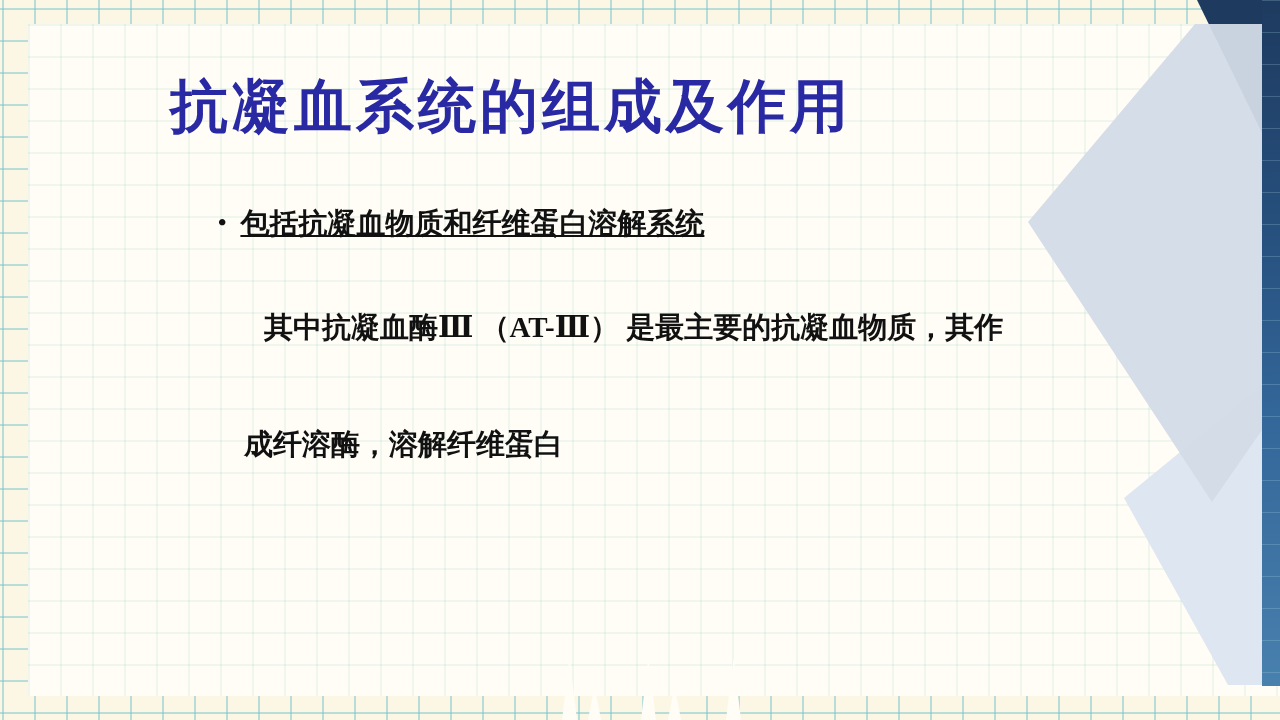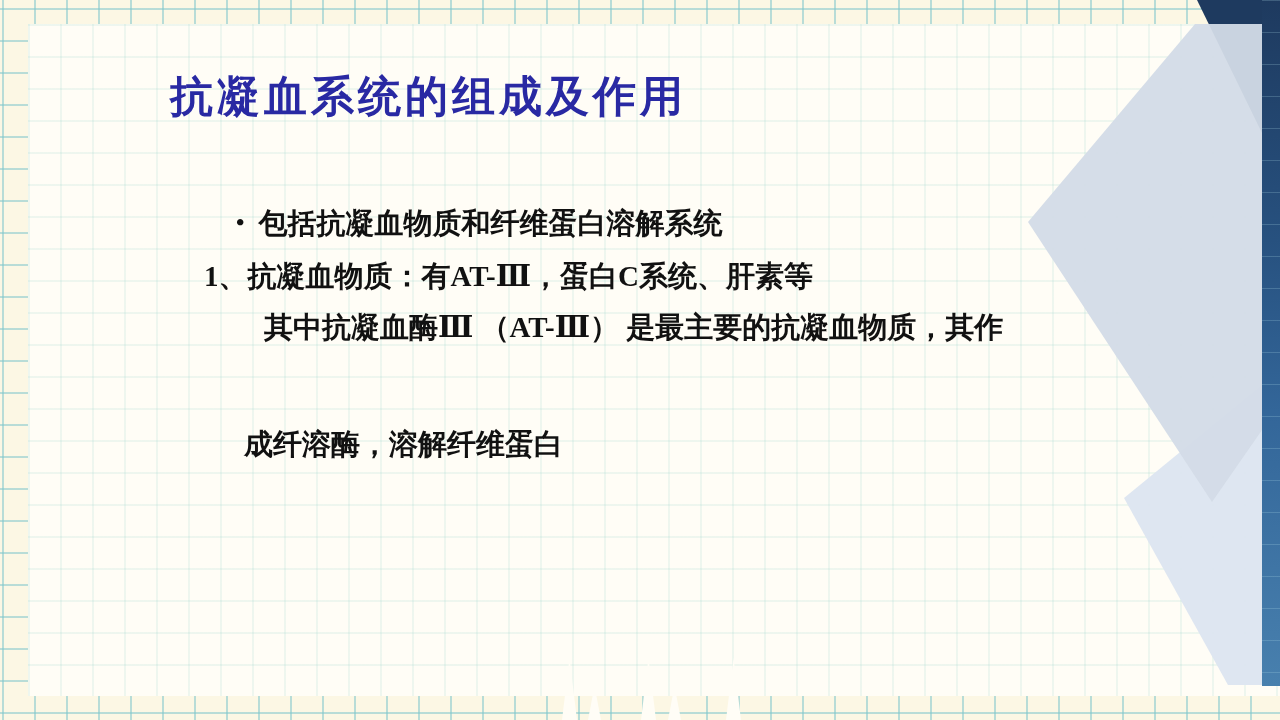--- a/index.html
+++ b/index.html
@@ -31,27 +31,27 @@
   }
   .spike{
     position:absolute;
     background:#fffdf6;
     clip-path:polygon(50% 0,100% 100%,0 100%);
   }
   .spike.tall{width:15px;height:62px;top:658px;}
   .spike.short{width:13px;height:34px;top:686px;}
   .title{
     position:absolute;left:170px;top:68px;
-    font-size:43px;font-weight:bold;
+    font-size:58px;font-weight:bold;
     color:#2929a3;
     letter-spacing:4px;
     white-space:nowrap;
   }
   .bodytext{color:#111;font-weight:600;font-size:29px;white-space:nowrap;}
-  .bullet-line{position:absolute;left:236px;top:204px;}
+  .bullet-line{position:absolute;left:218px;top:204px;text-decoration:underline;}
   .bullet-marker{display:inline-block;font-size:24px;vertical-align:3px;margin-right:14px;}
   .item1{position:absolute;left:204px;top:257px;}
   .para{position:absolute;left:234px;top:311px;line-height:32px;}
   .para .l1{text-indent:30px;}
   .item2{position:absolute;left:204px;top:427px;line-height:35px;}
   .item2 .l2{margin-left:40px;}
 </style>
 </head>
 <body>
 
@@ -72,21 +72,20 @@
   <div class="spike tall" style="left:641px;"></div>
   <div class="spike short" style="left:668px;"></div>
   <div class="spike tall" style="left:726px;"></div>
 
   <div class="title">抗凝血系统的组成及作用</div>
 
   <div class="bodytext bullet-line">
     <span class="bullet-marker">•</span><span>包括抗凝血物质和纤维蛋白溶解系统</span>
   </div>
 
-  <div class="bodytext item1">1、抗凝血物质：有AT-Ⅲ，蛋白C系统、肝素等</div>
 
   <div class="bodytext para">
     <div class="l1">其中抗凝血酶Ⅲ （AT-Ⅲ） 是最主要的抗凝血物质，其作</div>
   </div>
 
   <div class="bodytext item2">
     <div class="l2">成纤溶酶，溶解纤维蛋白</div>
   </div>
 
 </div>

